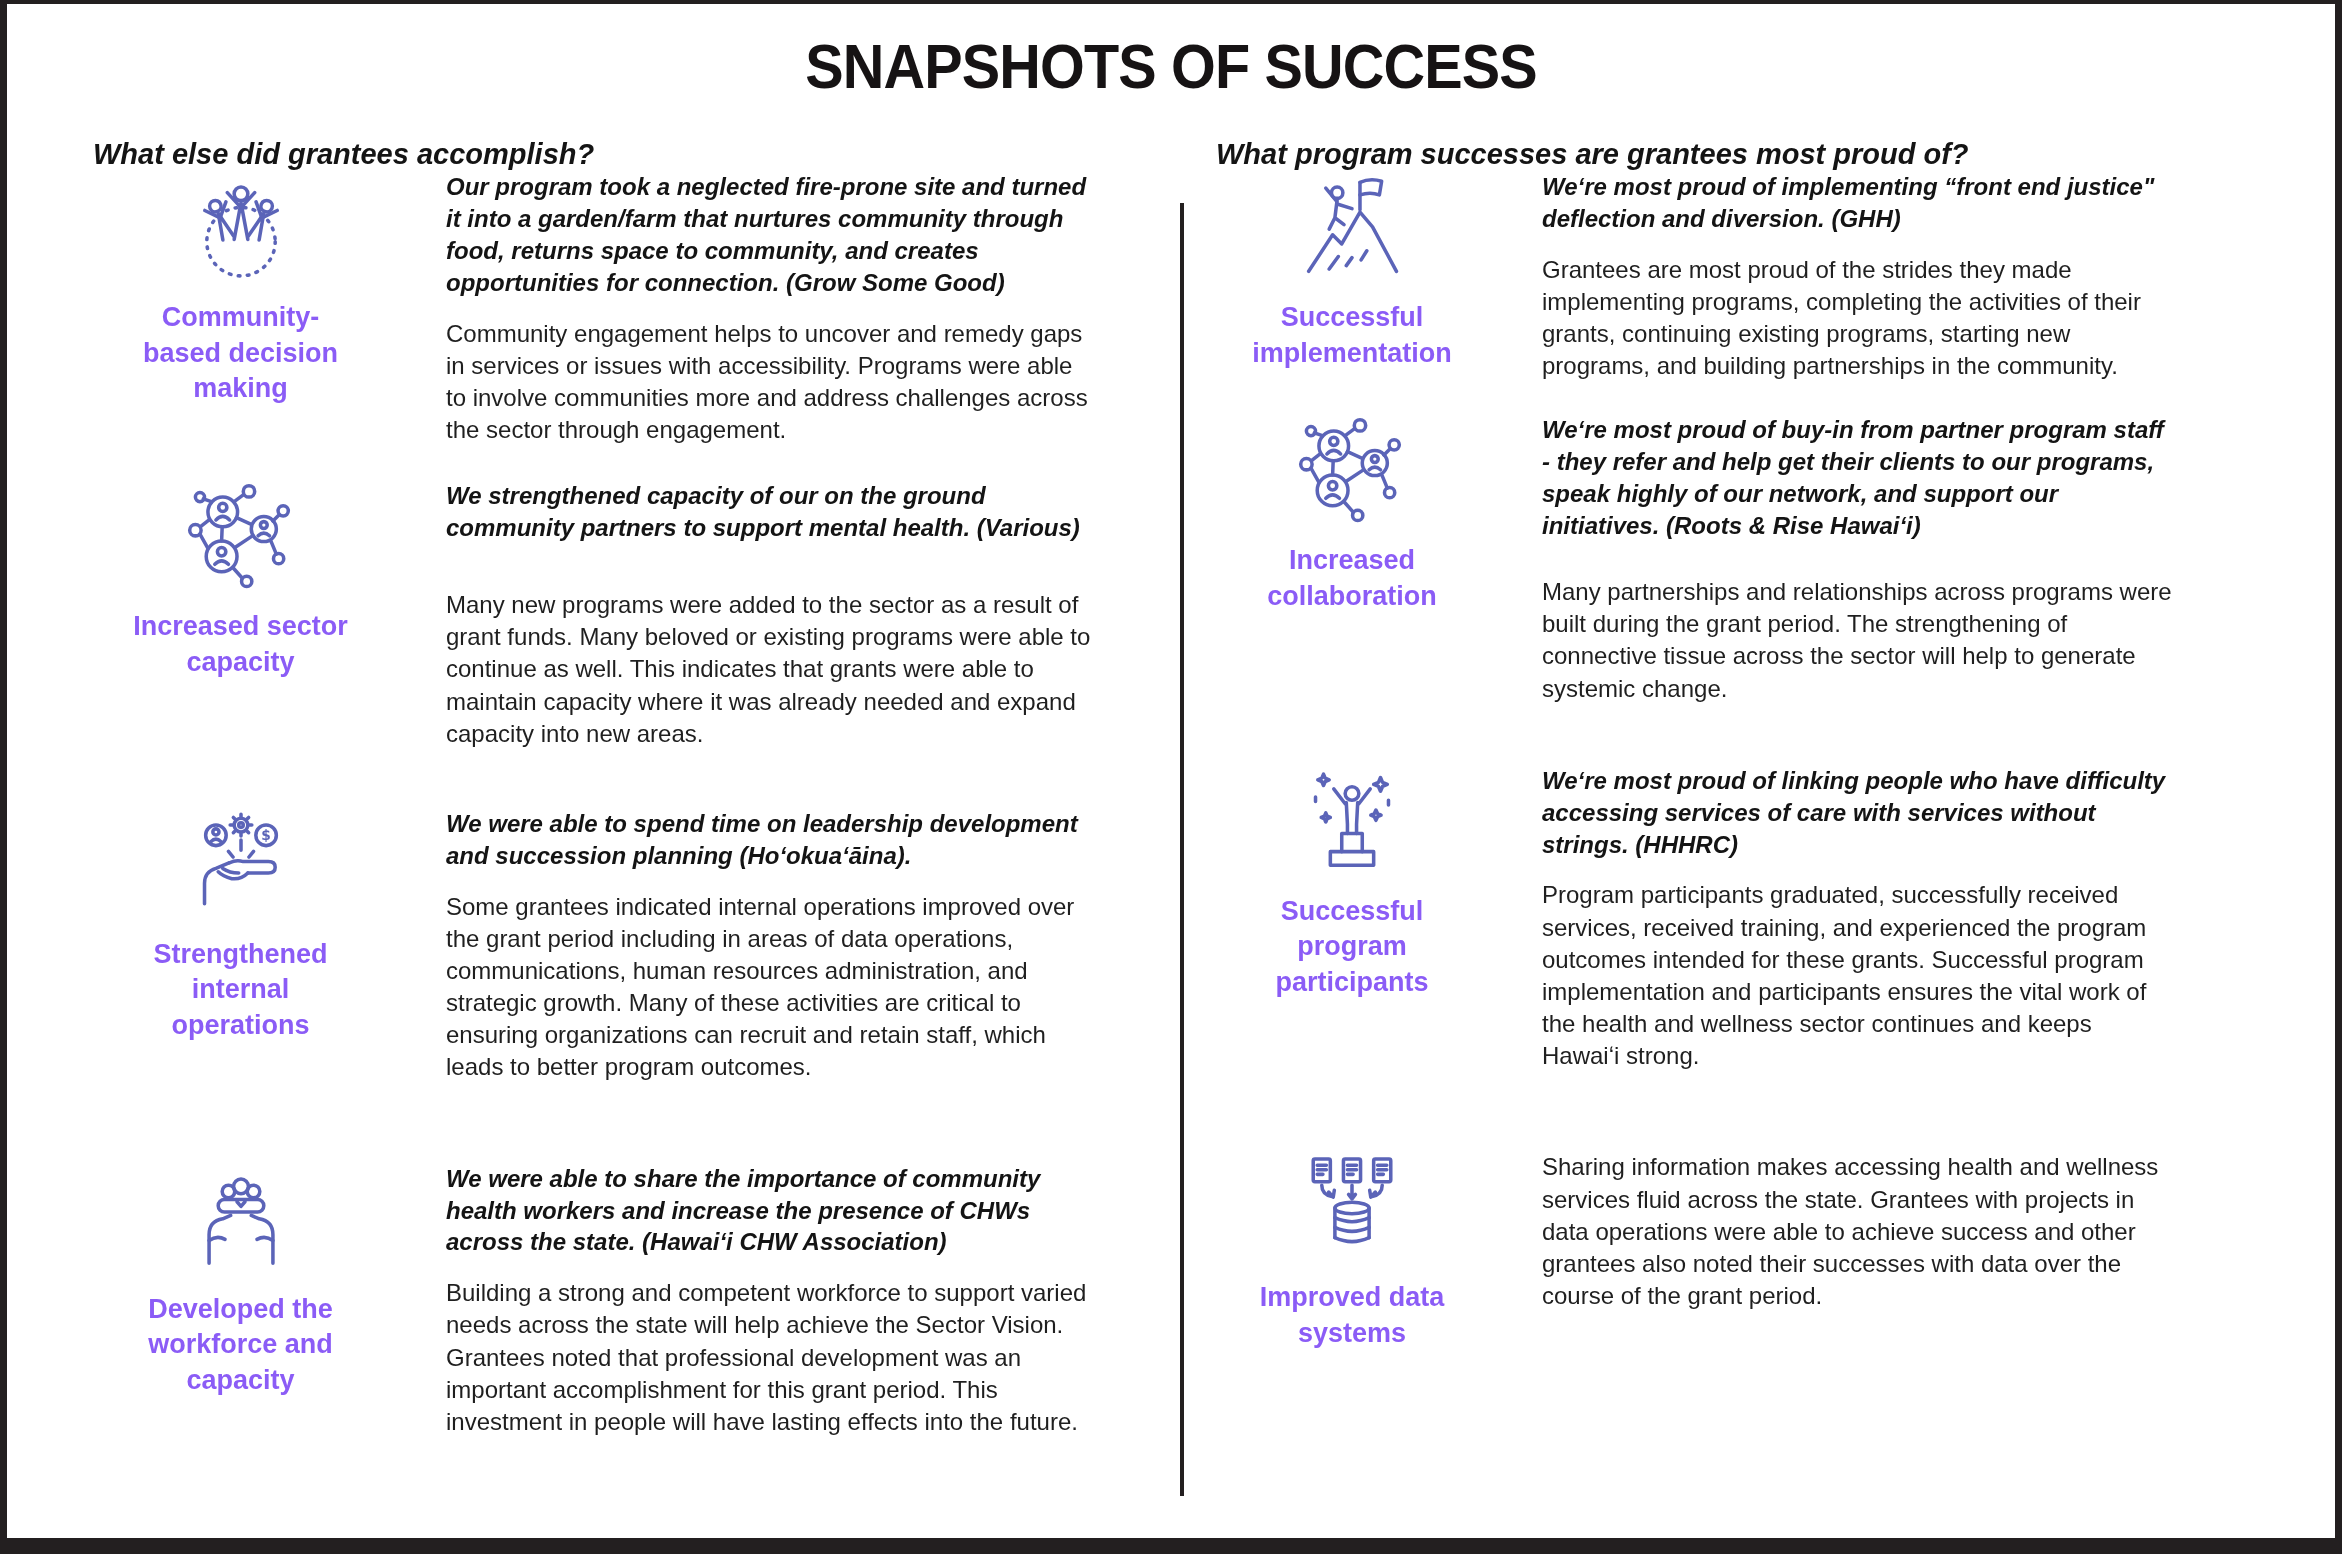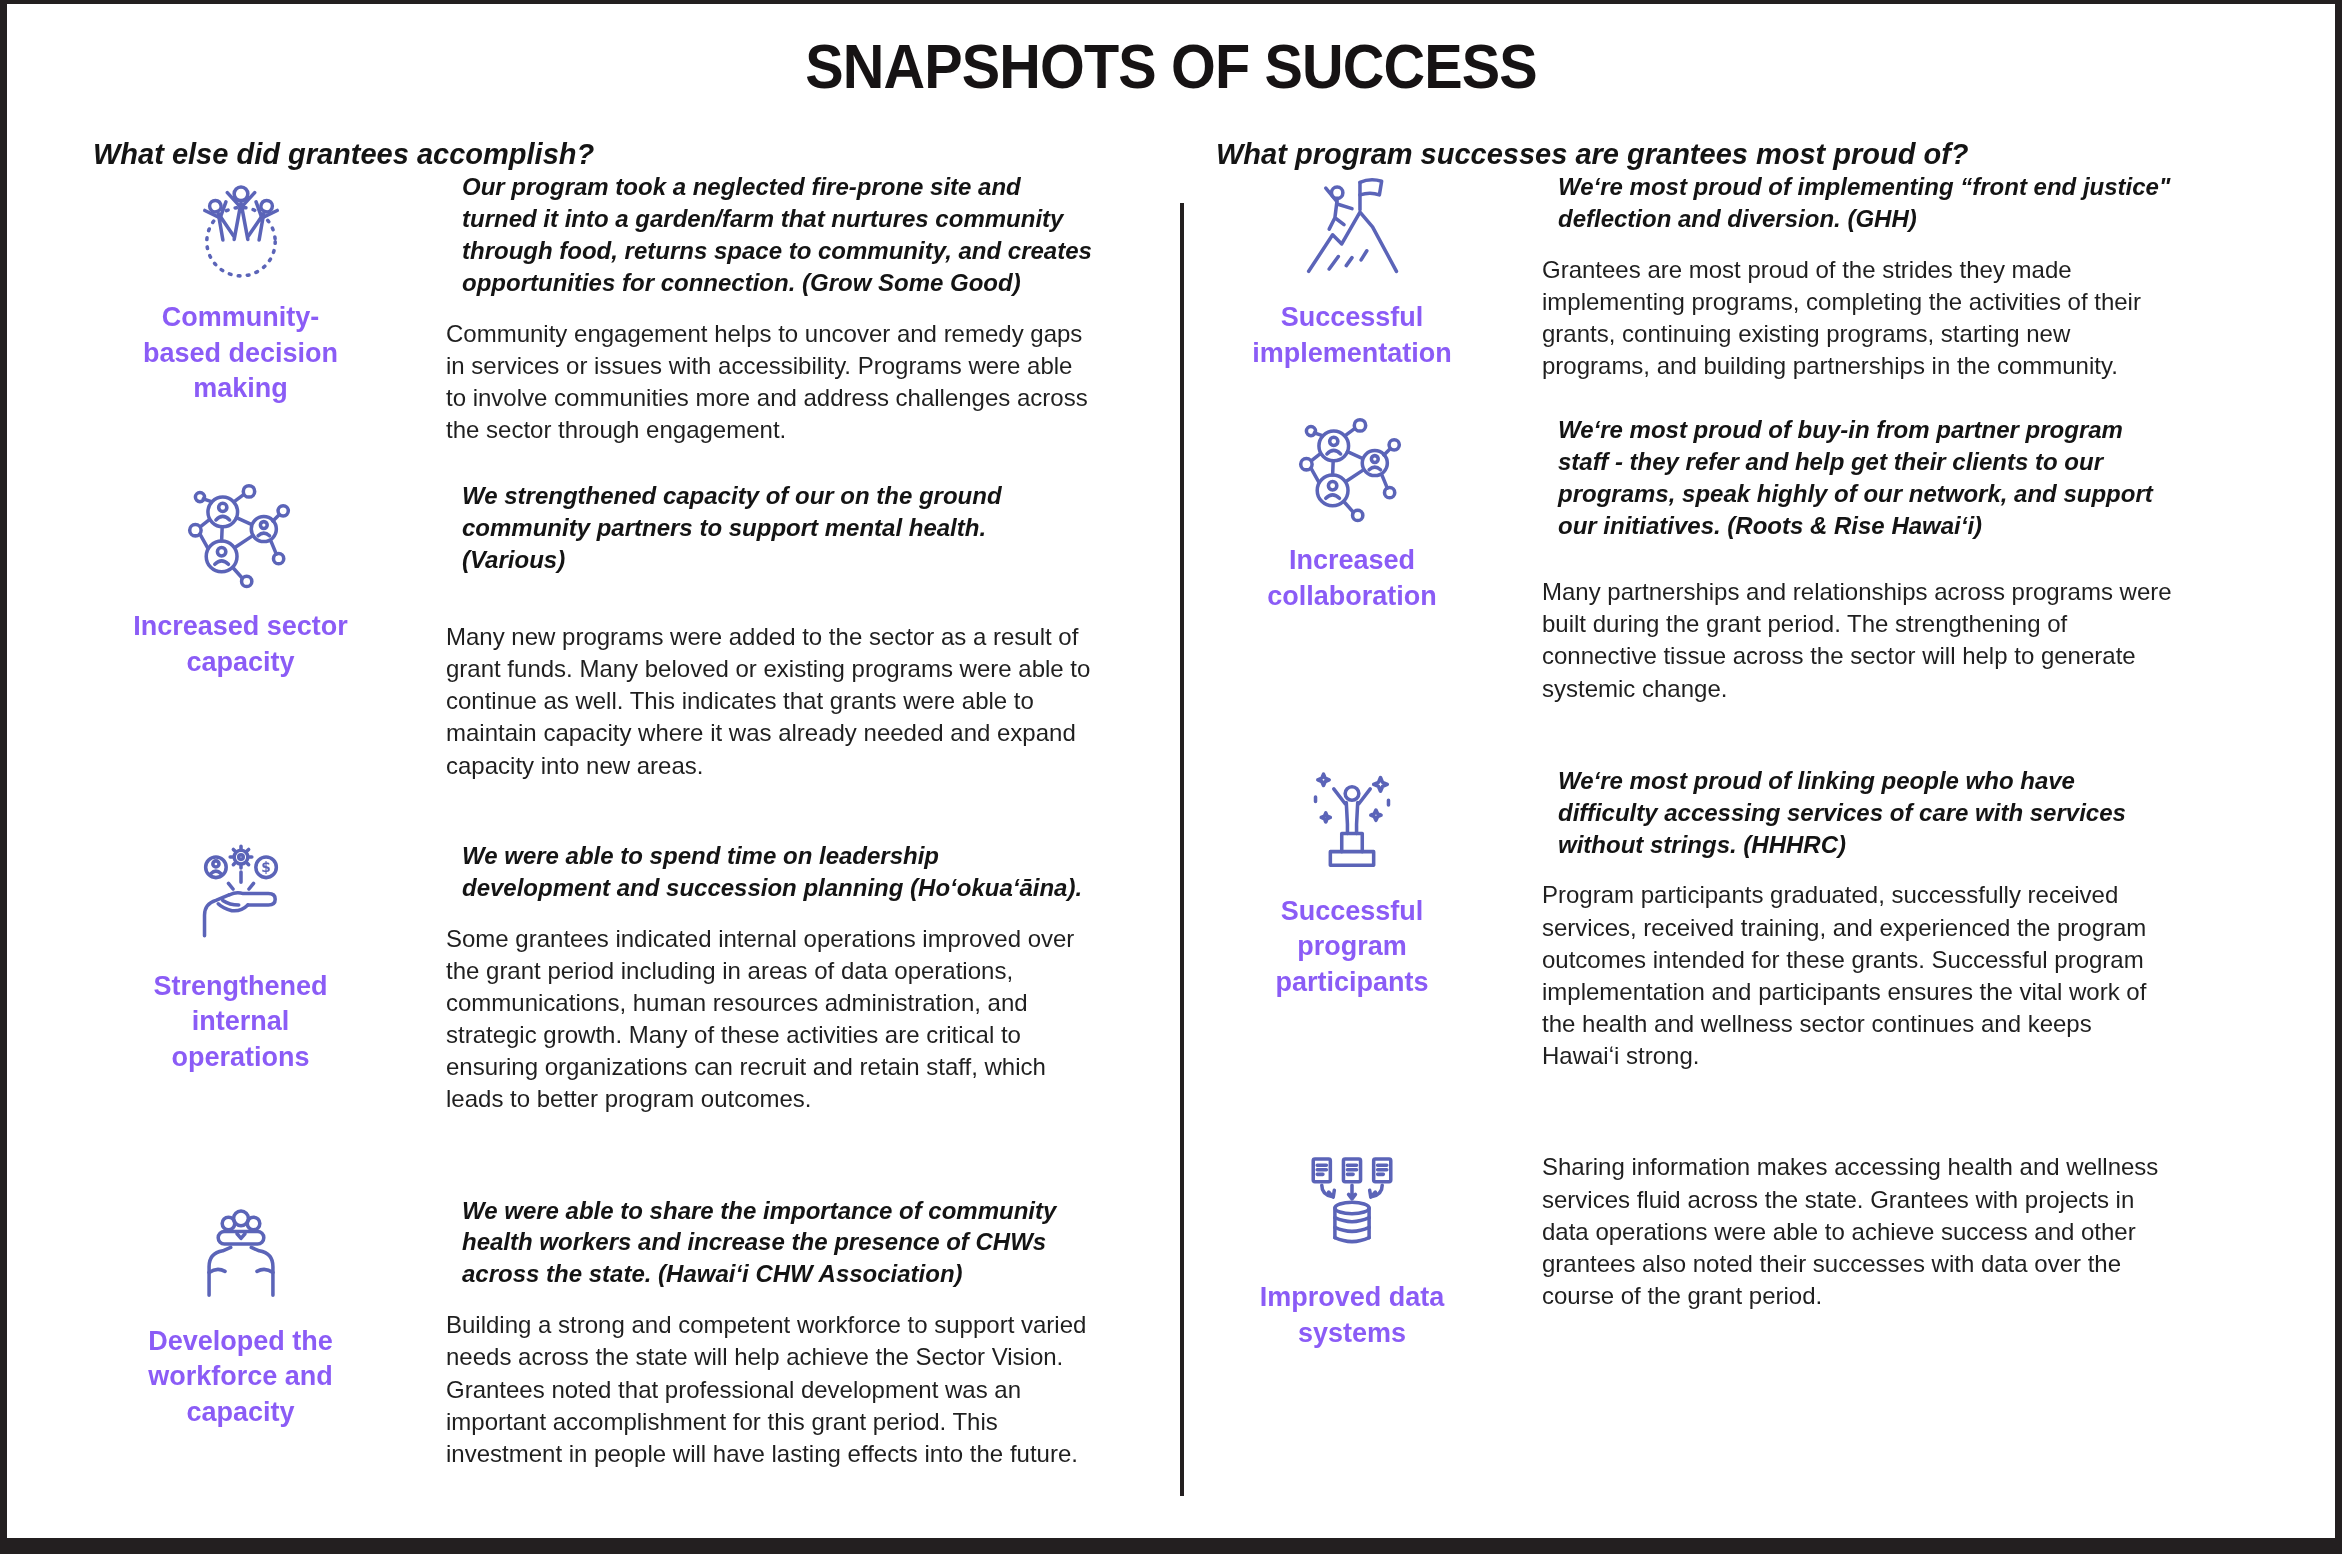--- a/index.html
+++ b/index.html
@@ -64,21 +64,21 @@
     margin-top:15px;
     text-align:center;
     font-size:27px;
     font-weight:700;
     color:#8b5cf6;
     line-height:1.32;
   }
   .text-block{width:646px;margin-left:58px;}
   .col-right .text-block{width:632px;margin-left:54px;}
   .quote{
-    margin:0 0 19px 16px;
+    margin:0 0 19px 0;
     font-size:24px;
     font-weight:700;
     font-style:italic;
     color:#141414;
     line-height:1.33;
   }
   .body-text{
     margin:0;
     font-size:24px;
     color:#1f1f1f;

